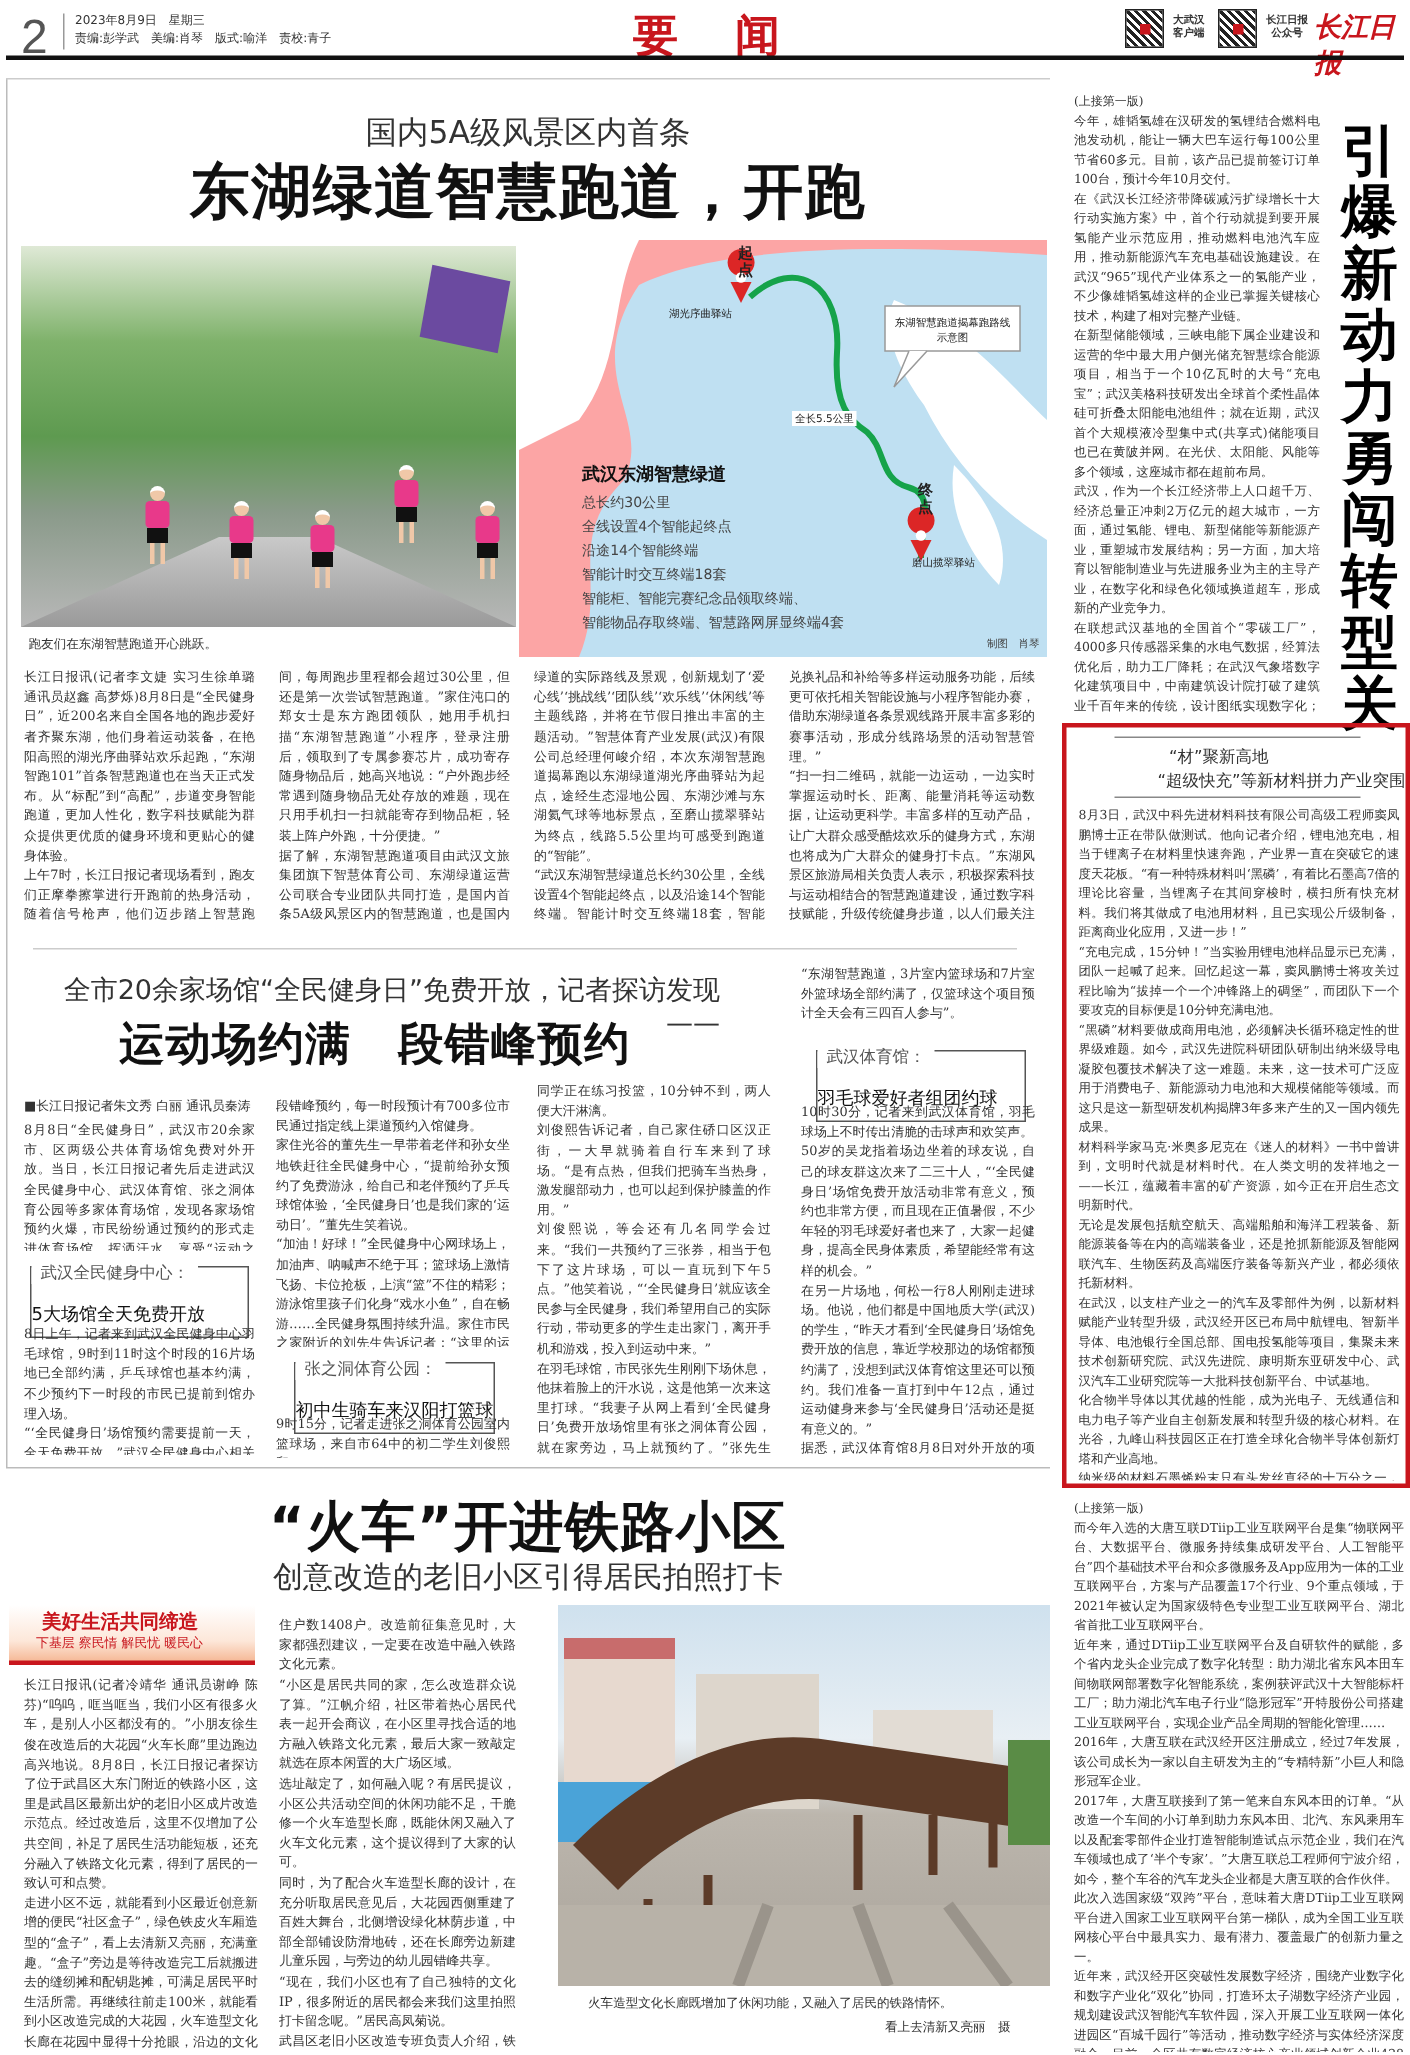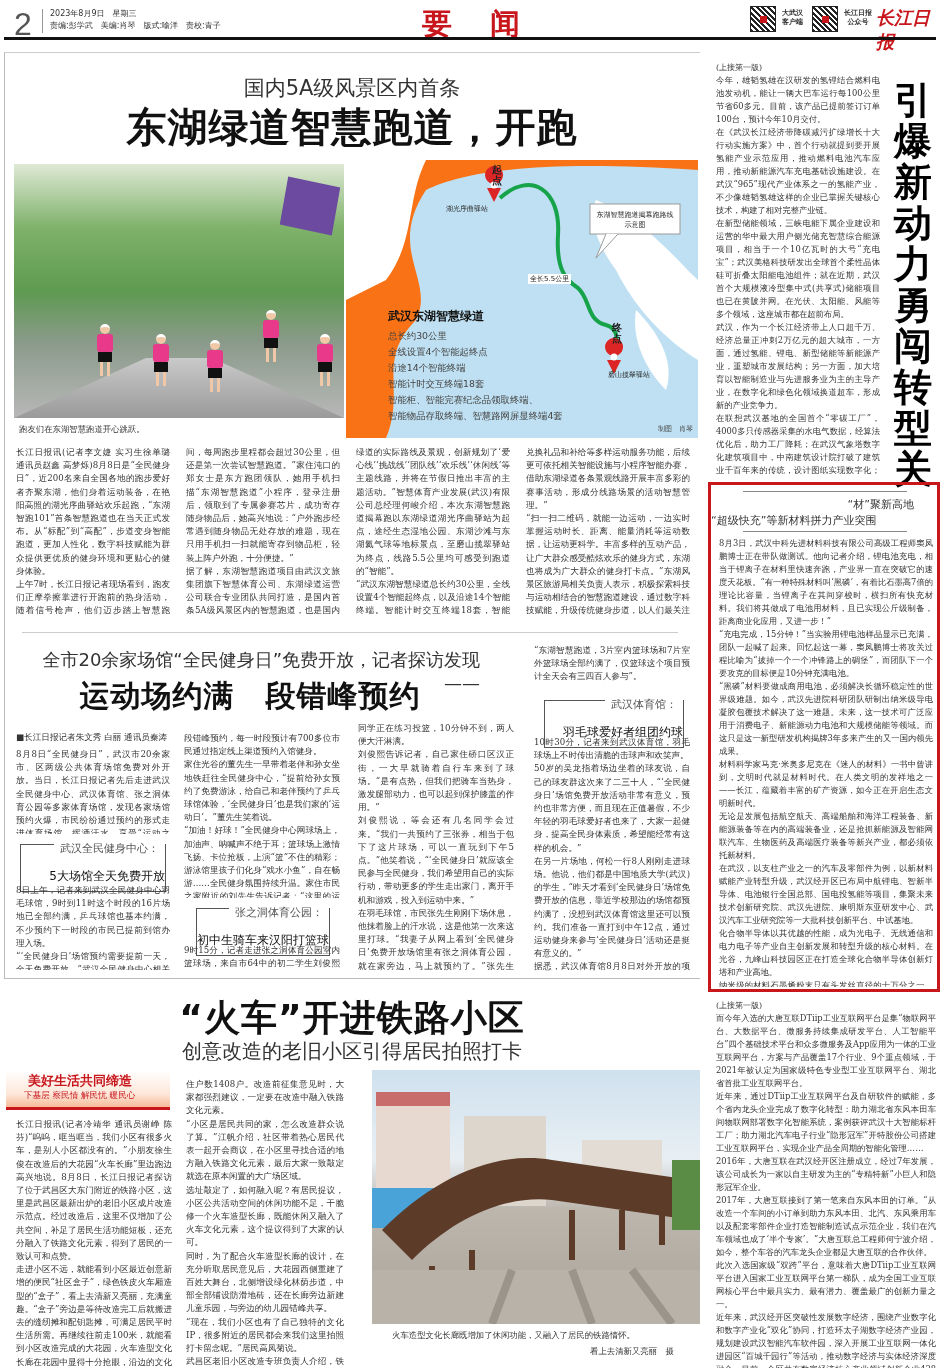--- a/index.html
+++ b/index.html
@@ -20,23 +20,23 @@
 .headline{font-family:"DejaVu Sans",sans-serif;font-weight:bold;color:#111;text-align:center;letter-spacing:1px}
 .col{font-size:8.6px;line-height:13.2px;color:#333;text-align:justify;overflow:hidden}
 .photo{background:linear-gradient(180deg,#dfe9d6 0%,#7fb26b 25%,#5e9a50 50%,#8a9a8a 70%,#b8b8b8 100%);overflow:hidden}
 .runner{position:absolute;width:22px;height:58px;bottom:40px}
 .runner .shirt{position:absolute;top:14px;left:3px;width:16px;height:18px;background:#e8398a;border-radius:3px}
 .runner .head{position:absolute;top:4px;left:6px;width:10px;height:10px;border-radius:50%;background:#f0c8a8;border-top:3px solid #fff}
 .runner .shorts{position:absolute;top:32px;left:4px;width:14px;height:10px;background:#111}
 .runner .legs{position:absolute;top:42px;left:6px;width:10px;height:14px;border-left:3px solid #f0c8a8;border-right:3px solid #f0c8a8}
 .flag{position:absolute;left:270px;top:18px;width:52px;height:48px;background:#6b4aa0;transform:skew(-10deg,12deg)}
 .road{position:absolute;left:0;bottom:0;width:100%;height:60px;background:linear-gradient(180deg,#c9c9c9,#9a9a9a);clip-path:polygon(40% 0,60% 0,100% 100%,0 100%)}
-.map{background:#f97316;overflow:hidden}
+.map{background:#fca5a5;overflow:hidden}
 .caption{font-size:8.4px;color:#333;font-family:"DejaVu Sans",sans-serif}
-.subbox{border:1px solid #555;text-align:right;padding:4px 0 6px}
+.subbox{border:1px solid #555;text-align:left;padding:4px 0 6px}
 .subbox .t1{font-size:11px;color:#555;font-family:"DejaVu Serif",serif;position:relative;top:-12px;background:#fff;display:inline-block;padding:0 6px;margin-bottom:-10px}
 .subbox .t2{font-size:12px;color:#111;font-family:"DejaVu Sans",sans-serif}
 .right-col{font-size:8.3px;line-height:13px;color:#333;text-align:justify}
 .vtitle{font-family:"DejaVu Sans",sans-serif;font-weight:bold;font-size:38px;line-height:41px;color:#000000;width:42px;text-align:right;word-break:break-all}
 .redbox{border:3px solid #c8161d}
 .banner{background:linear-gradient(180deg,#fff 0%,#fde7d9 60%,#f4b08a 100%);overflow:hidden}
 .pavilion{background:linear-gradient(180deg,#cfe1ee 0%,#e8eff4 35%,#bcb6ad 55%,#a9a39a 100%);overflow:hidden}
 </style>
 </head>
 <body>
@@ -224,22 +224,22 @@
 <div class="abs right-col" style="left:716px;top:74px;width:164px;height:402px;white-space:pre-line;overflow:hidden">今年，雄韬氢雄在汉研发的氢锂结合燃料电池发动机，能让一辆大巴车运行每100公里节省60多元。目前，该产品已提前签订订单100台，预计今年10月交付。
 在《武汉长江经济带降碳减污扩绿增长十大行动实施方案》中，首个行动就提到要开展氢能产业示范应用，推动燃料电池汽车应用，推动新能源汽车充电基础设施建设。在武汉“965”现代产业体系之一的氢能产业，不少像雄韬氢雄这样的企业已掌握关键核心技术，构建了相对完整产业链。
 在新型储能领域，三峡电能下属企业建设和运营的华中最大用户侧光储充智慧综合能源项目，相当于一个10亿瓦时的大号“充电宝”；武汉美格科技研发出全球首个柔性晶体硅可折叠太阳能电池组件；就在近期，武汉首个大规模液冷型集中式(共享式)储能项目也已在黄陂并网。在光伏、太阳能、风能等多个领域，这座城市都在超前布局。
 武汉，作为一个长江经济带上人口超千万、经济总量正冲刺2万亿元的超大城市，一方面，通过氢能、锂电、新型储能等新能源产业，重塑城市发展结构；另一方面，加大培育以智能制造业与先进服务业为主的主导产业，在数字化和绿色化领域换道超车，形成新的产业竞争力。
 在联想武汉基地的全国首个“零碳工厂”，4000多只传感器采集的水电气数据，经算法优化后，助力工厂降耗；在武汉气象塔数字化建筑项目中，中南建筑设计院打破了建筑业千百年来的传统，设计图纸实现数字化；在中金数谷武汉大数据中心，长江设计集团在行业首创一种节能技术，可为数据中心一年节约近4600万元电费……
 值得注意的是，作为全国碳市场的“碳资产大脑”的“中碳登”就在武汉，全国唯一的双碳产业特色楼宇——碳汇大厦也已迎来首批入驻双碳头部企业，瞄准绿色发展，双碳产业聚集效应逐步显现。</div>
 <div class="abs vtitle" style="left:890px;top:80px">引爆新动力　勇闯转型关</div>
 
 <div class="abs redbox" style="left:708px;top:482px;width:232px;height:510px">
   <div class="abs sep" style="left:32px;top:6px;width:164px;background:#888"></div>
-  <div class="abs" style="left:0;top:12px;width:203px;text-align:right;font-size:11px;color:#333;font-family:'DejaVu Sans',sans-serif">“材”聚新高地</div>
-  <div class="abs" style="left:0;top:28px;width:226px;text-align:left;font-size:11px;color:#333;font-family:'DejaVu Sans',sans-serif">“超级快充”等新材料拼力产业突围</div>
+  <div class="abs" style="left:0;top:12px;width:203px;text-align:center;font-size:11px;color:#333;font-family:'DejaVu Sans',sans-serif">“材”聚新高地</div>
+  <div class="abs" style="left:0;top:28px;width:226px;text-align:right;font-size:11px;color:#333;font-family:'DejaVu Sans',sans-serif">“超级快充”等新材料拼力产业突围</div>
   <div class="abs sep" style="left:32px;top:46px;width:164px;background:#888"></div>
   <div class="abs right-col" style="left:8px;top:52px;width:214px;height:450px;white-space:pre-line;overflow:hidden">8月3日，武汉中科先进材料科技有限公司高级工程师窦凤鹏博士正在带队做测试。他向记者介绍，锂电池充电，相当于锂离子在材料里快速奔跑，产业界一直在突破它的速度天花板。“有一种特殊材料叫‘黑磷’，有着比石墨高7倍的理论比容量，当锂离子在其间穿梭时，横扫所有快充材料。我们将其做成了电池用材料，且已实现公斤级制备，距离商业化应用，又进一步！”
 “充电完成，15分钟！”当实验用锂电池样品显示已充满，团队一起喊了起来。回忆起这一幕，窦凤鹏博士将攻关过程比喻为“拔掉一个一个冲锋路上的碉堡”，而团队下一个要攻克的目标便是10分钟充满电池。
 “黑磷”材料要做成商用电池，必须解决长循环稳定性的世界级难题。如今，武汉先进院科研团队研制出纳米级导电凝胶包覆技术解决了这一难题。未来，这一技术可广泛应用于消费电子、新能源动力电池和大规模储能等领域。而这只是这一新型研发机构揭牌3年多来产生的又一国内领先成果。
 材料科学家马克·米奥多尼克在《迷人的材料》一书中曾讲到，文明时代就是材料时代。在人类文明的发祥地之一——长江，蕴藏着丰富的矿产资源，如今正在开启生态文明新时代。
 无论是发展包括航空航天、高端船舶和海洋工程装备、新能源装备等在内的高端装备业，还是抢抓新能源及智能网联汽车、生物医药及高端医疗装备等新兴产业，都必须依托新材料。
 在武汉，以支柱产业之一的汽车及零部件为例，以新材料赋能产业转型升级，武汉经开区已布局中航锂电、智新半导体、电池银行全国总部、国电投氢能等项目，集聚未来技术创新研究院、武汉先进院、康明斯东亚研发中心、武汉汽车工业研究院等一大批科技创新平台、中试基地。
 化合物半导体以其优越的性能，成为光电子、无线通信和电力电子等产业自主创新发展和转型升级的核心材料。在光谷，九峰山科技园区正在打造全球化合物半导体创新灯塔和产业高地。
 纳米级的材料石墨烯粉末只有头发丝直径的十万分之一，如能制造成石墨烯薄膜应用到电子器件上，将解决天线、电磁屏蔽领域，手机、芯片等电子器件散热的世界难题。在岱家山科创城，汉烯团队研发的宏观石墨烯膜材料的核心导电性能全球领先，对于促进柔性电子行业发展具有战略意义。
 先进结构材料、新型功能材料、前沿新材料——三大先进基础材料领域的关键技术，正在武汉接连取得突破，创新成果不断凸显，产业链日益完善。武汉，坚持把创新驱动作为城市发展主导战略，不断塑造发展新动能新优势，新赛道正在闯关，冲锋号已经吹响。</div>

